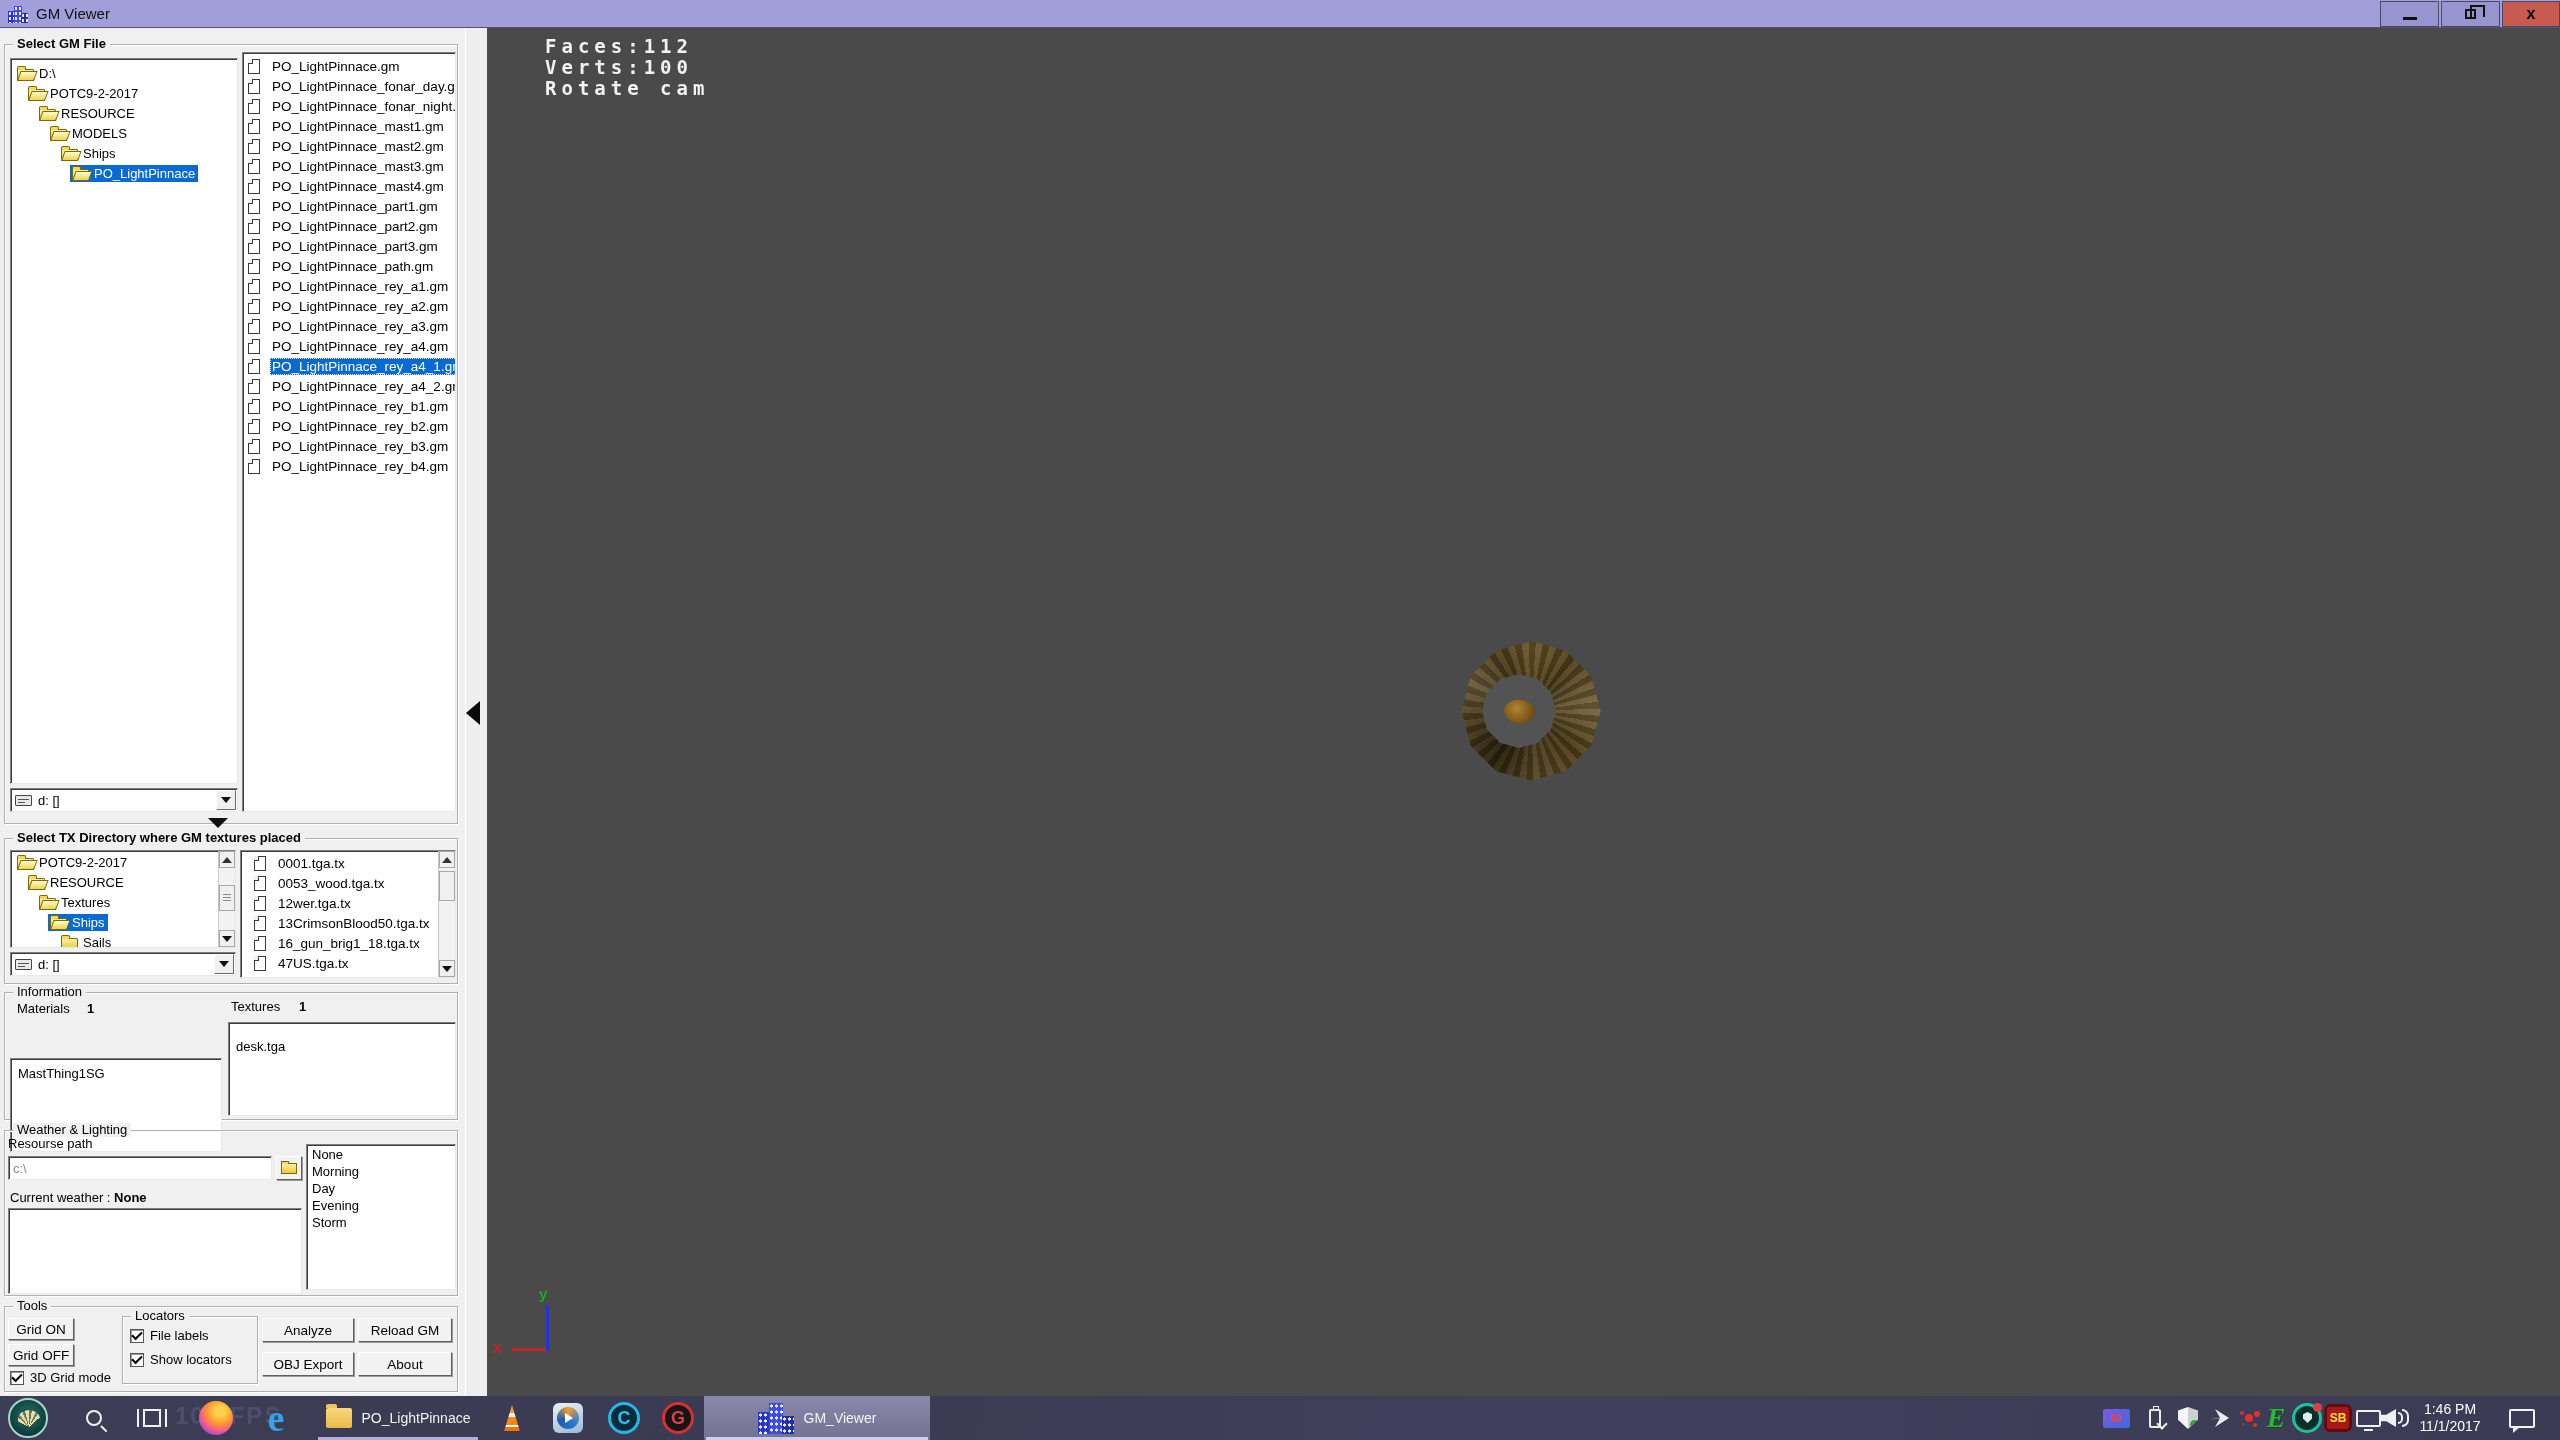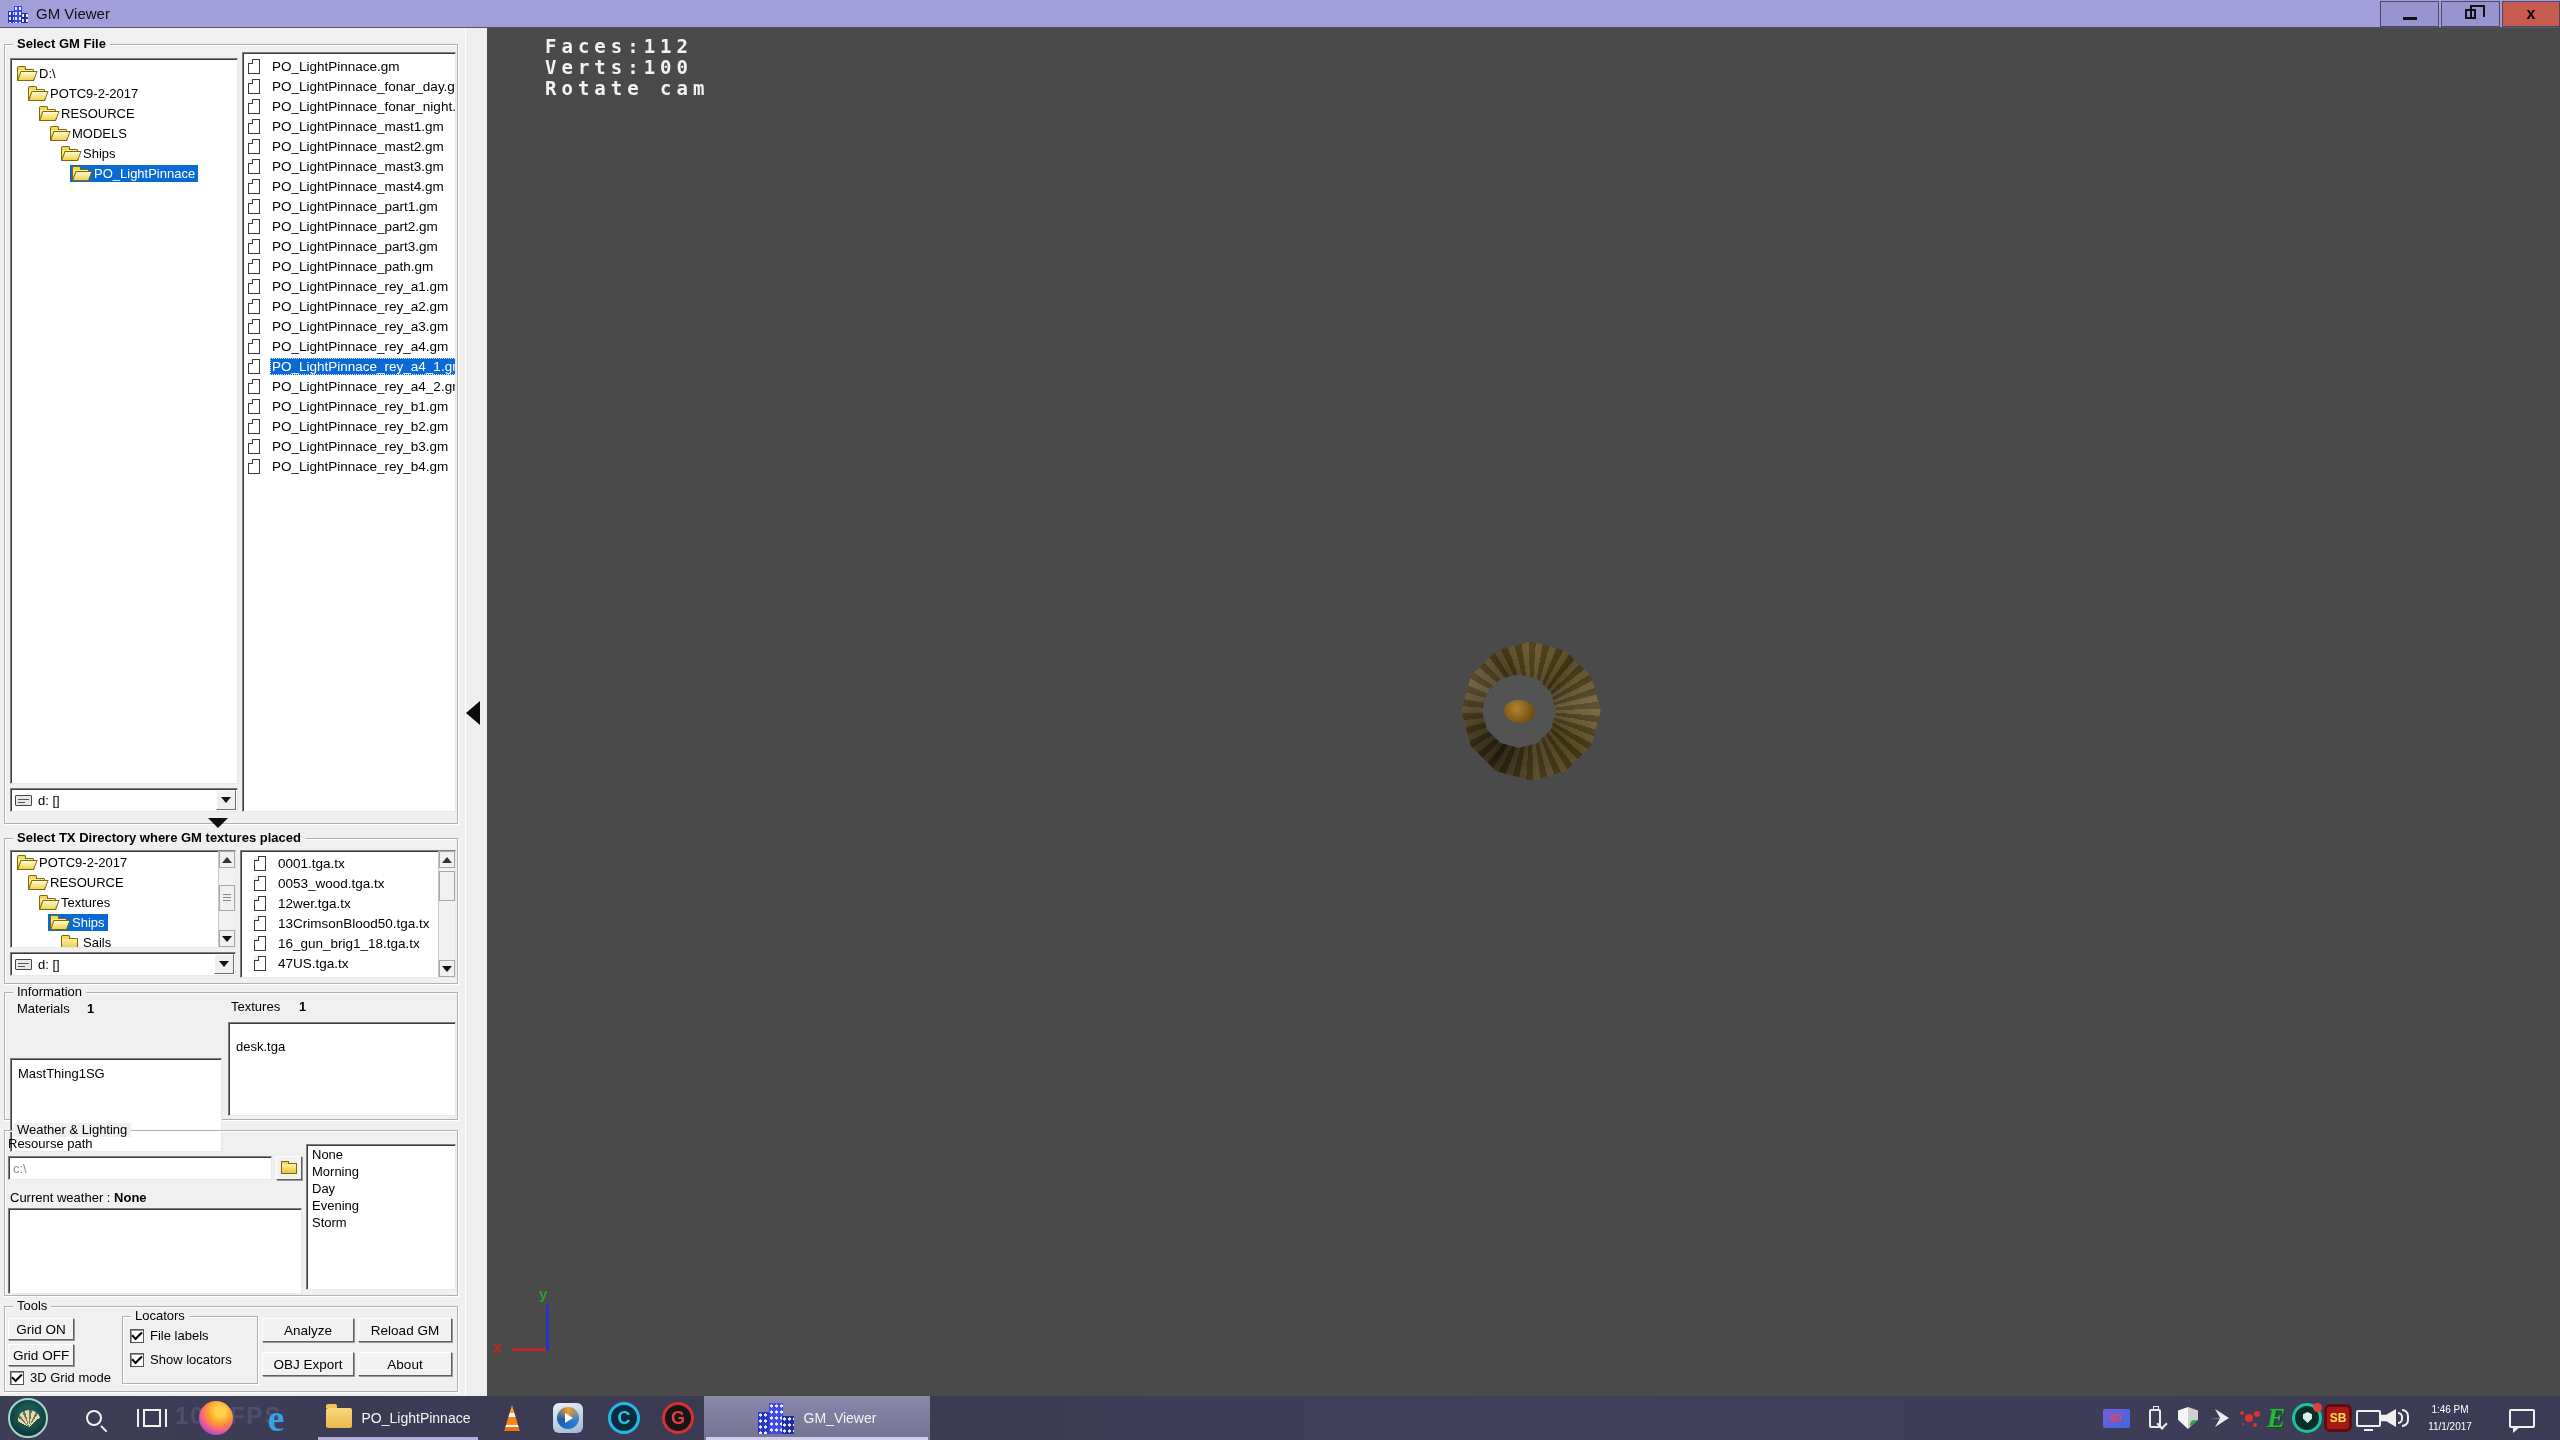--- a/index.html
+++ b/index.html
@@ -155,21 +155,21 @@
   .tshield { position:relative; width:30px; height:30px; border-radius:50%; border:3px solid #1cc2a0; background:#0c2e2a; }
   .tshield::before { content:""; position:absolute; left:8px; top:6px; width:9px; height:11px; clip-path:polygon(50% 0,100% 20%,100% 60%,50% 100%,0 60%,0 20%); background:#d8f2ea; }
   .tshield::after { content:""; position:absolute; right:-3px; top:-3px; width:9px; height:9px; border-radius:50%; background:#e04040; }
   .sbico { width:28px; height:28px; border-radius:6px; background:#a81818; border:3px solid #5e0e0e; color:#fde047; font-weight:bold; font-size:12px; display:flex; align-items:center; justify-content:center; }
   .ethmon { position:relative; width:25px; height:17px; border:2px solid #f0f0f0; border-radius:2px; }
   .ethmon::after { content:""; position:absolute; left:6px; bottom:-6px; width:9px; height:2px; background:#f0f0f0; box-shadow:3px-2px 0 #f0f0f0; }
   .spk { position:relative; width:30px; height:22px; }
   .spk-body { position:absolute; left:0; top:2px; width:15px; height:18px; clip-path:polygon(0 32%,35% 32%,100% 0,100% 100%,35% 68%,0 68%); background:#f0f0f0; }
   .spk-w1 { position:absolute; left:17px; top:5px; width:5px; height:12px; border:2px solid #f0f0f0; border-left:none; border-radius:0 10px 10px 0; }
   .spk-w2 { position:absolute; left:21px; top:2px; width:7px; height:18px; border:2px solid #f0f0f0; border-left:none; border-radius:0 12px 12px 0; }
-  #clock { position:absolute; left:2408px; top:0; width:84px; height:44px; display:flex; flex-direction:column; align-items:center; justify-content:center; font-size:10px; line-height:17px; color:#fff; }
+  #clock { position:absolute; left:2408px; top:0; width:84px; height:44px; display:flex; flex-direction:column; align-items:center; justify-content:center; font-size:14px; line-height:17px; color:#fff; }
   .bubble { position:relative; width:26px; height:19px; border:2px solid #f2f2f2; border-radius:2px; }
   .bubble::after { content:""; position:absolute; left:2px; bottom:-7px; width:0; height:0; border-top:7px solid #f2f2f2; border-right:8px solid transparent; }
 
   .gray-val { color:#8c8c8c; }
   .folder-btn-ico { position:relative; width:16px; height:11px; background:linear-gradient(#fff0a0,#e9c63c); border:1px solid #7a6a08; }
   .folder-btn-ico::before { content:""; position:absolute; top:-3px; left:-1px; width:6px; height:2px; background:#f2d85e; border:1px solid #7a6a08; border-bottom:none; }
 </style>
 </head>
 <body>
 

